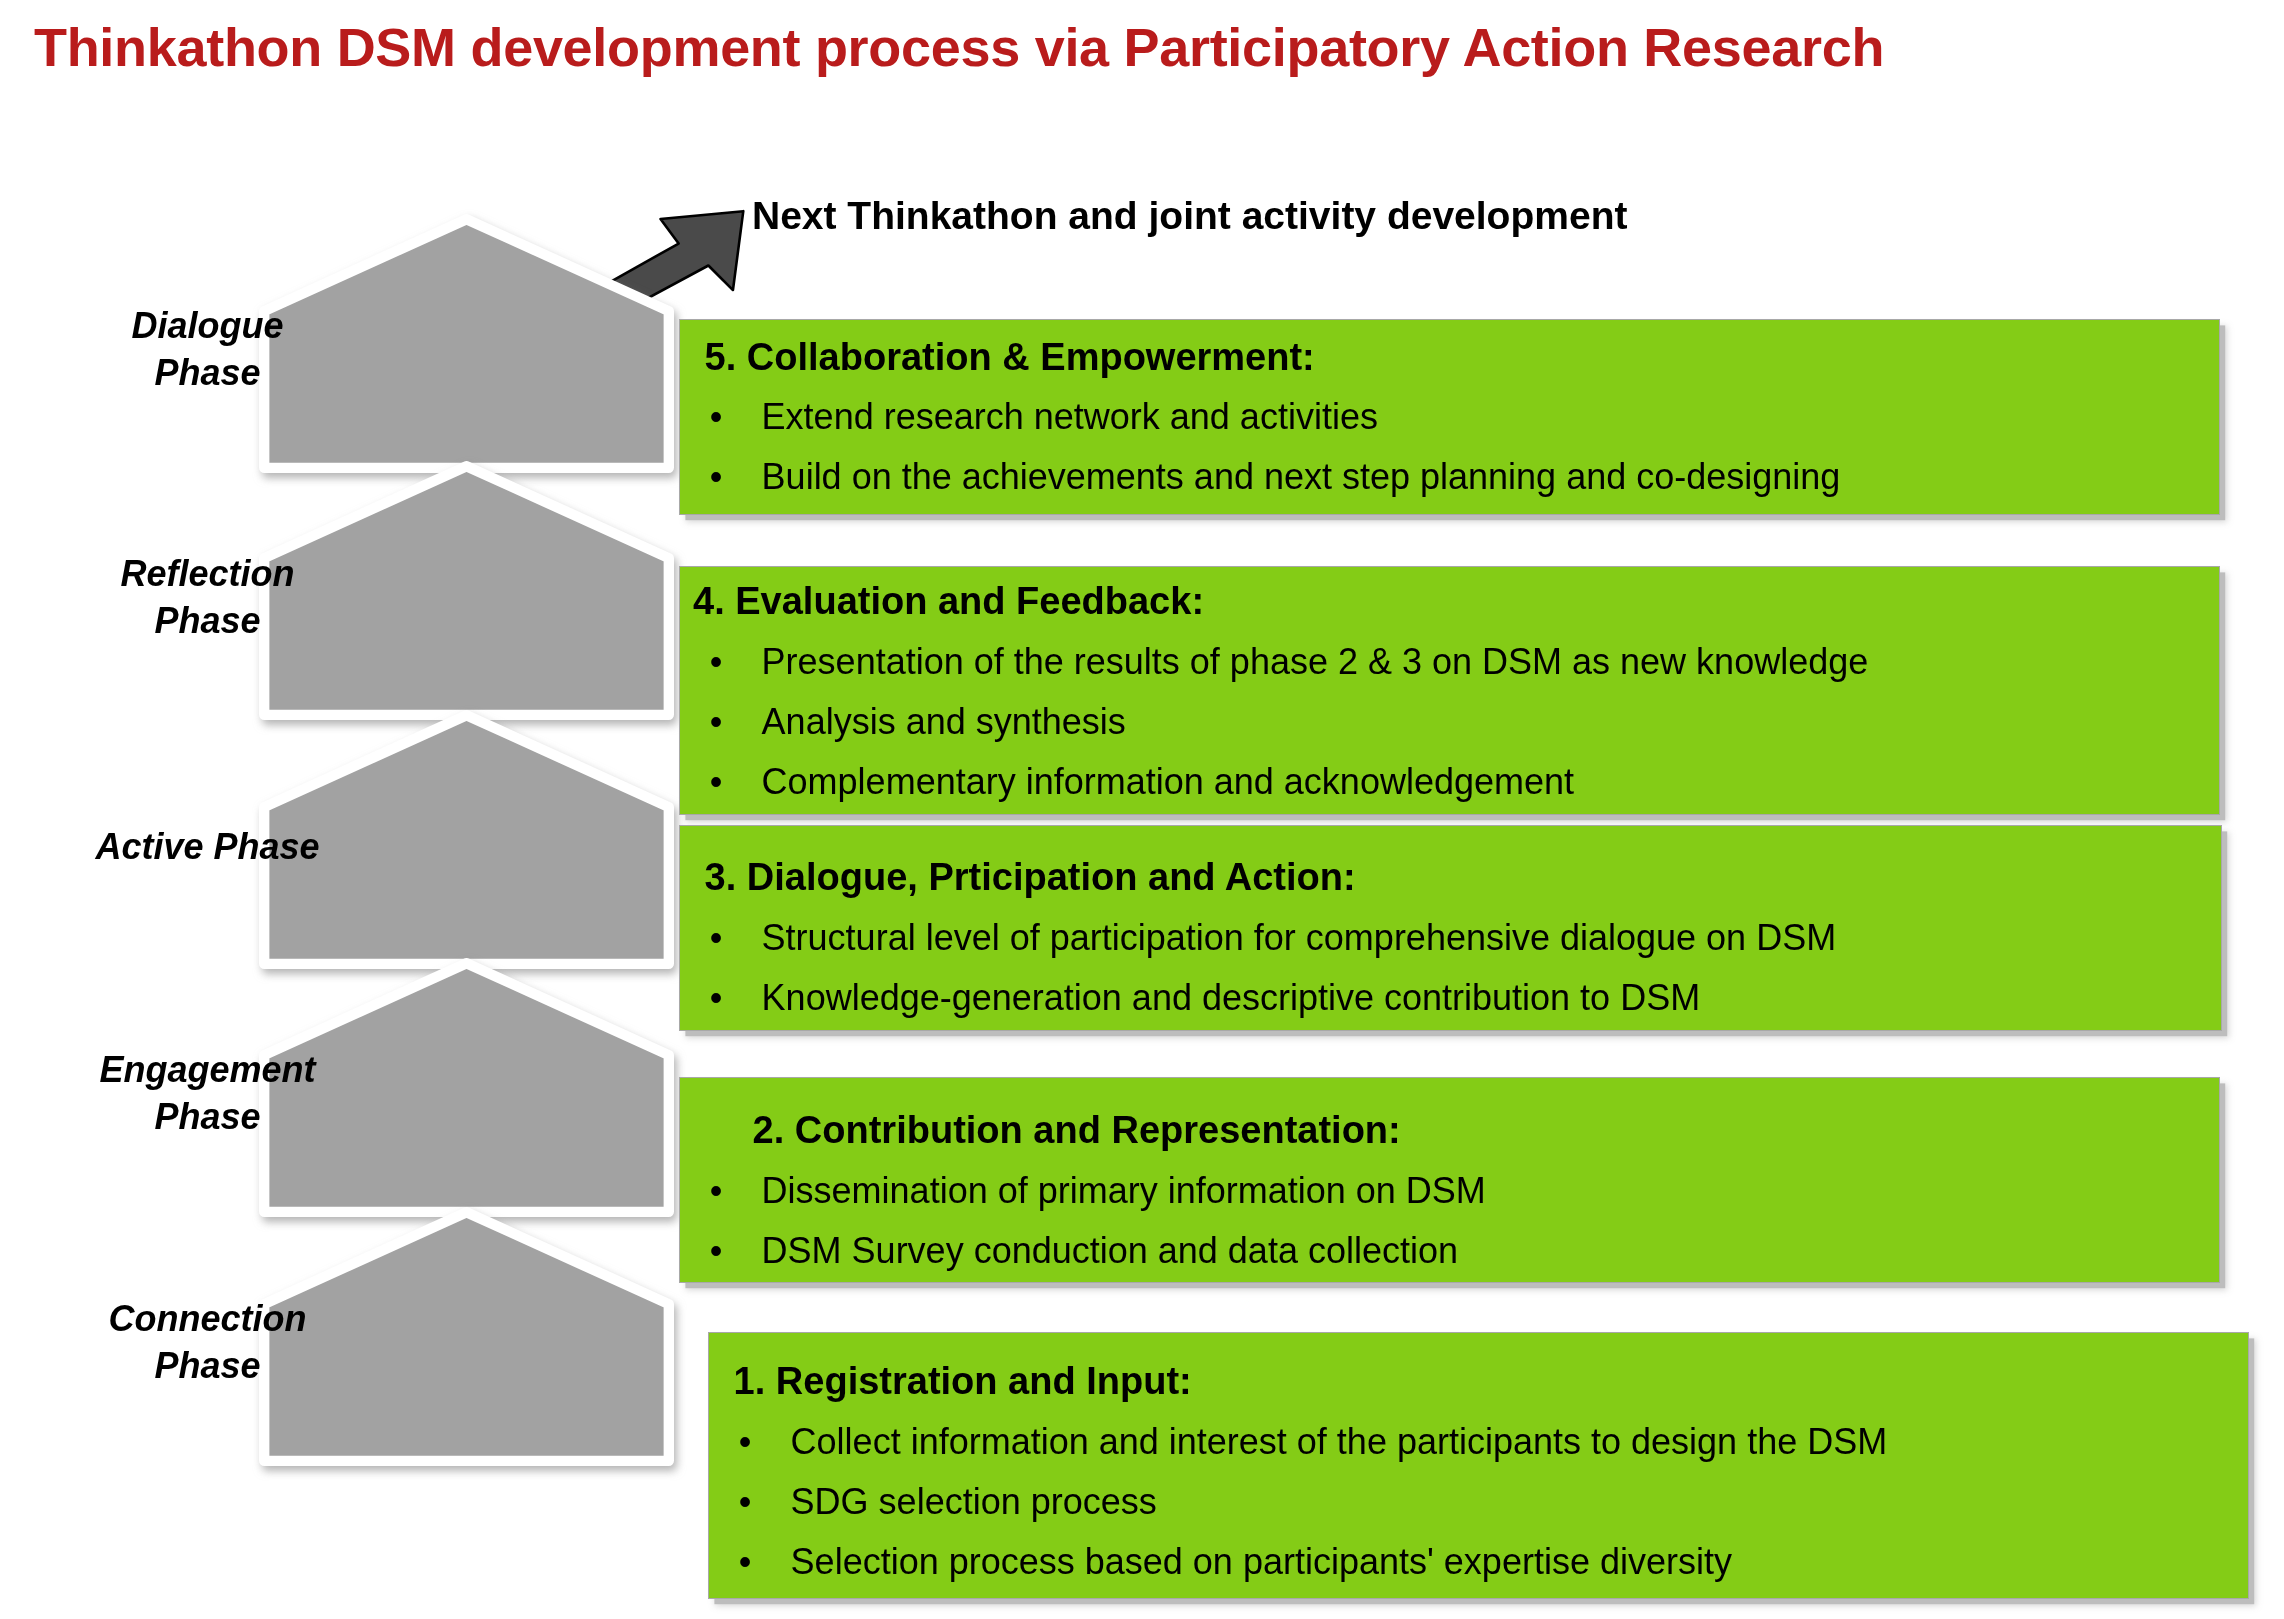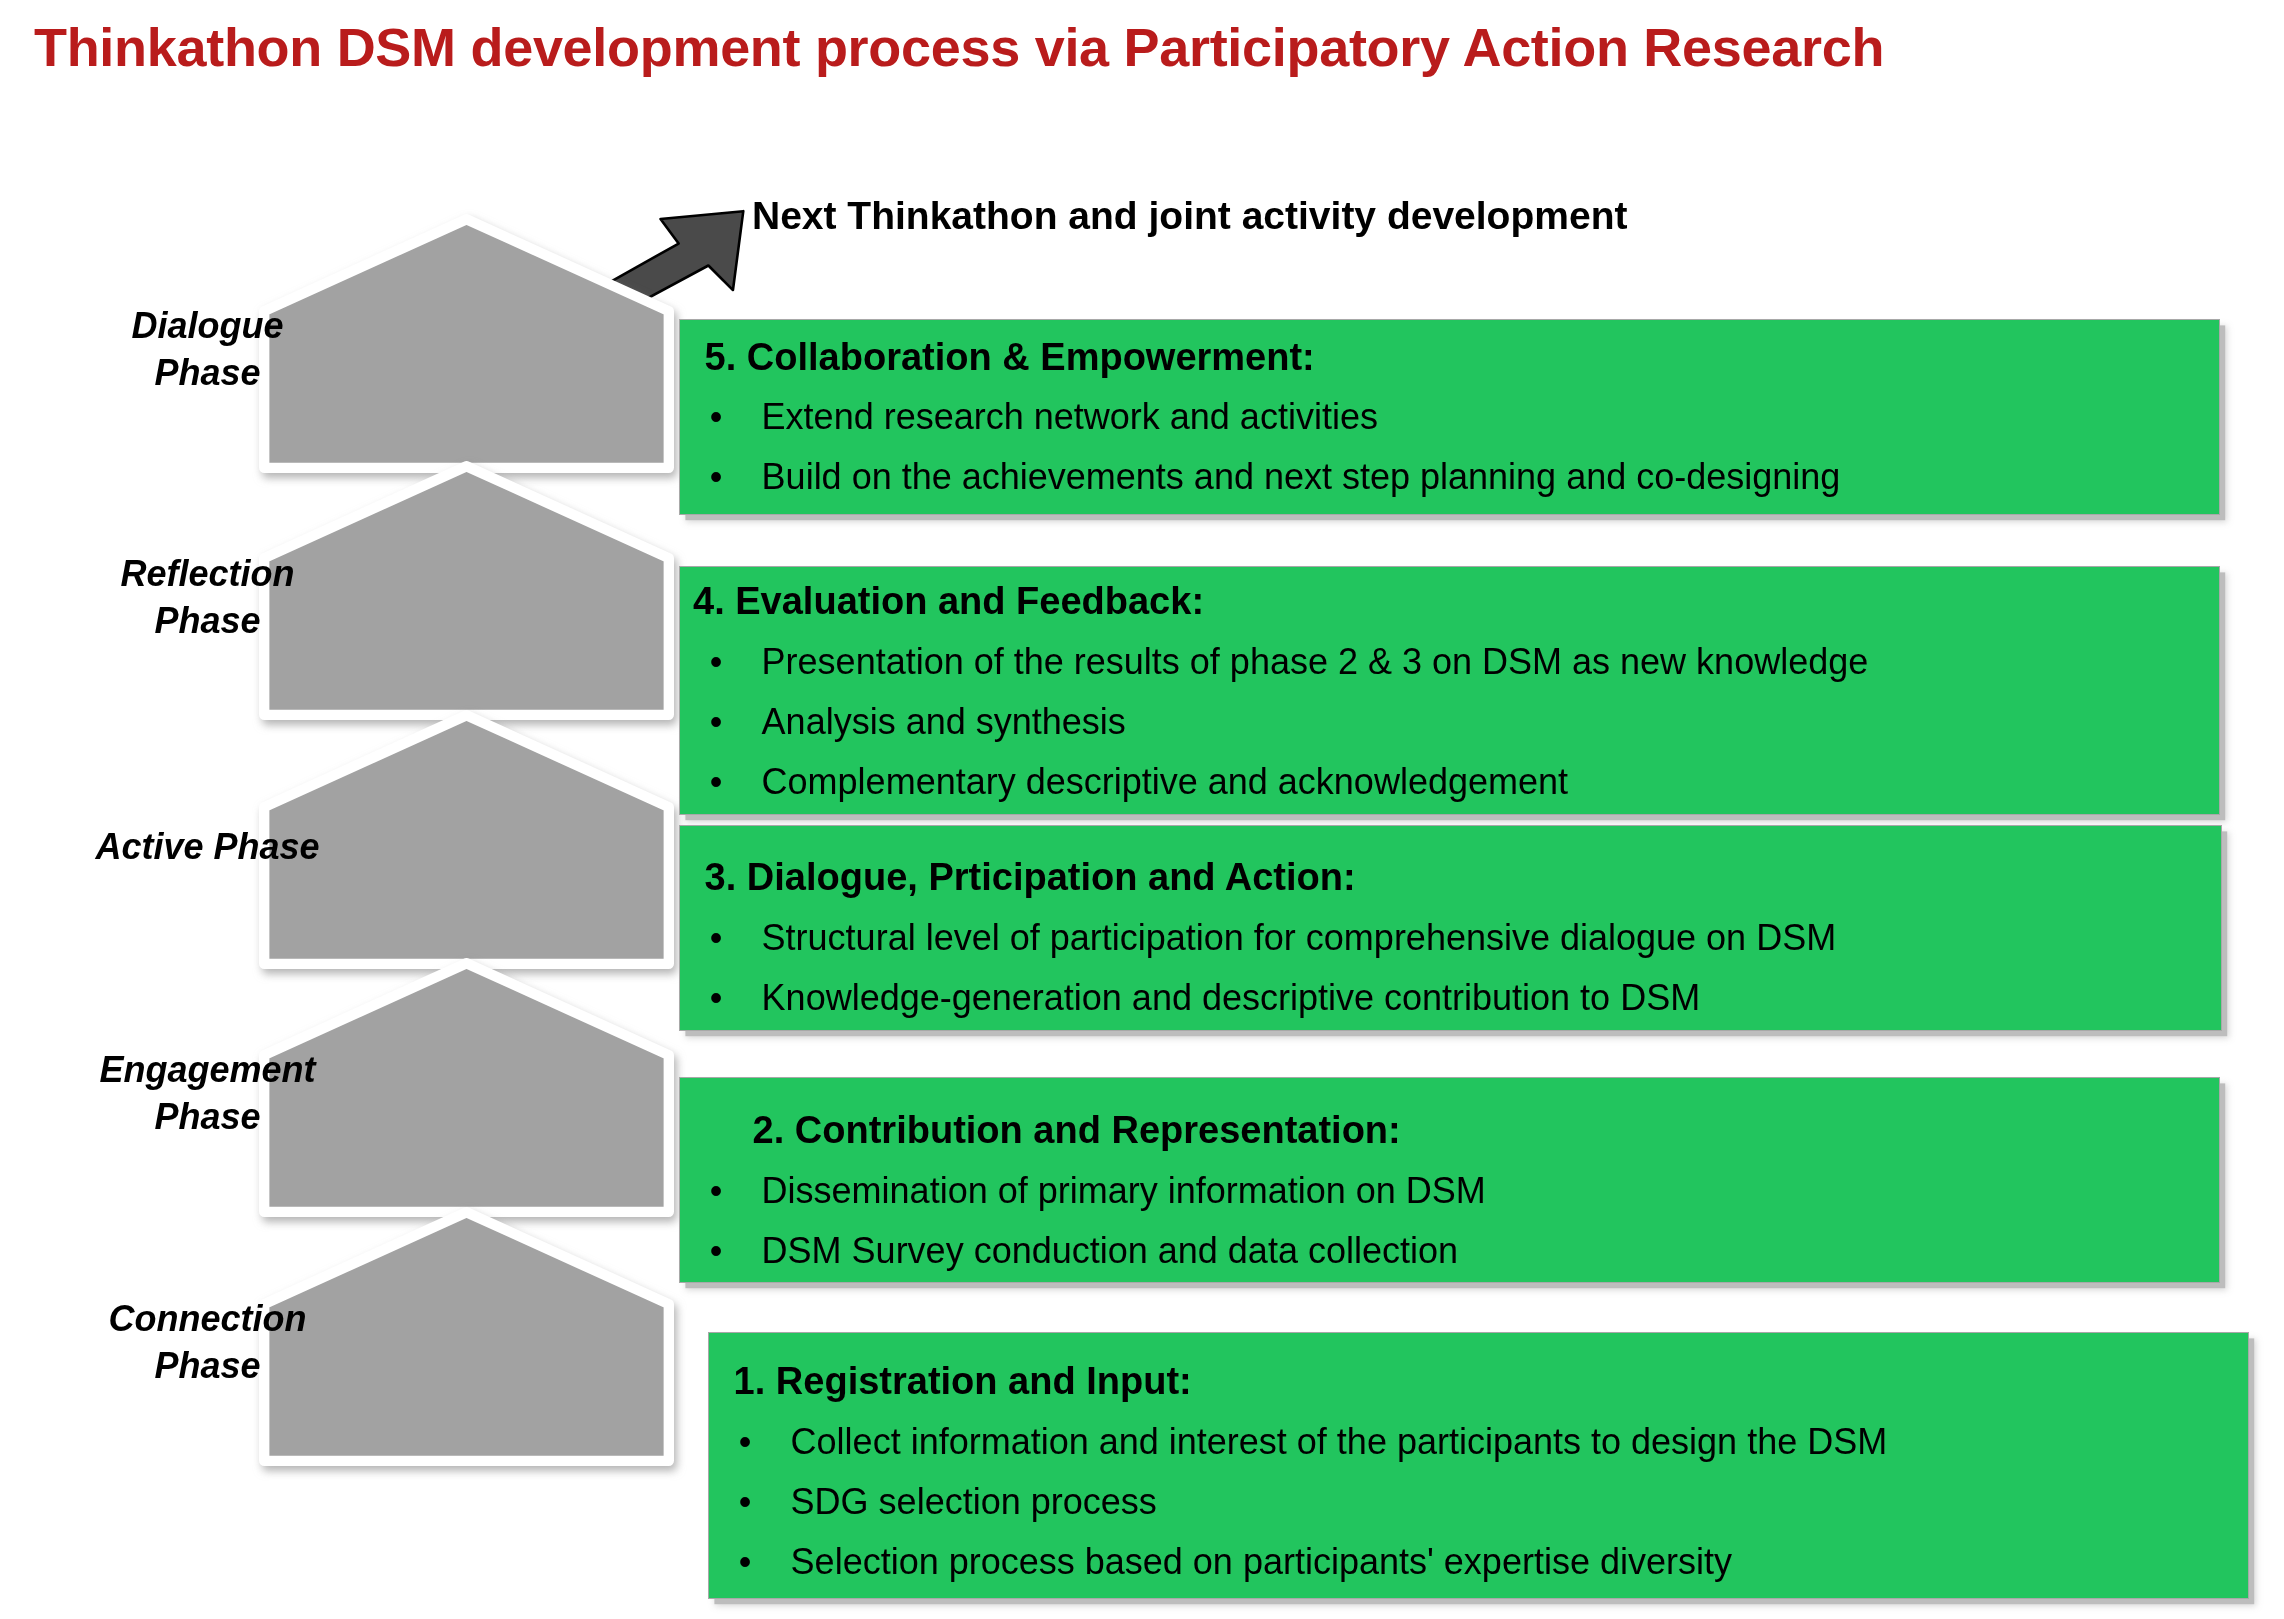--- a/index.html
+++ b/index.html
@@ -76,21 +76,21 @@
     font-style: italic;
     color: #000000;
     line-height: 1.30;
     white-space: pre-line;
     pointer-events: none;
   }
 
   
   .content-box {
     position: absolute;
-    background: #22c55e;
+    background: #84cc16;
     border: 1.9px solid #a8a8a8;
     box-shadow: 5.8px 5.8px 0 -0.6px #bdbdbd, 7.1px 7.1px 6.5px rgba(140,140,140,0.35);
     box-sizing: border-box;
   }
   .box-heading {
     position: absolute;
     font-size: 38px;
     font-weight: bold;
     color: #000000;
     white-space: nowrap;
@@ -201,21 +201,21 @@
       <li class="bullet-item">
         <span class="dot">•</span>
         <span>Presentation of the results of phase 2 &amp; 3 on DSM as new knowledge</span>
       </li>
       <li class="bullet-item">
         <span class="dot">•</span>
         <span>Analysis and synthesis</span>
       </li>
       <li class="bullet-item">
         <span class="dot">•</span>
-        <span>Complementary descriptive and acknowledgement</span>
+        <span>Complementary information and acknowledgement</span>
       </li>
     </ul>
   </div>
 
   <div class="content-box" id="box-3" style="left:679px; top:825px; width:1543px; height:206px;">
     <div class="box-heading" style="left:24.6px; top:30px;">3. Dialogue, Prticipation  and Action:</div>
     <ul class="bullet-list" style="left:24.6px; top:91px;">
       <li class="bullet-item">
         <span class="dot">•</span>
         <span>Structural level of participation for comprehensive  dialogue on DSM</span>

